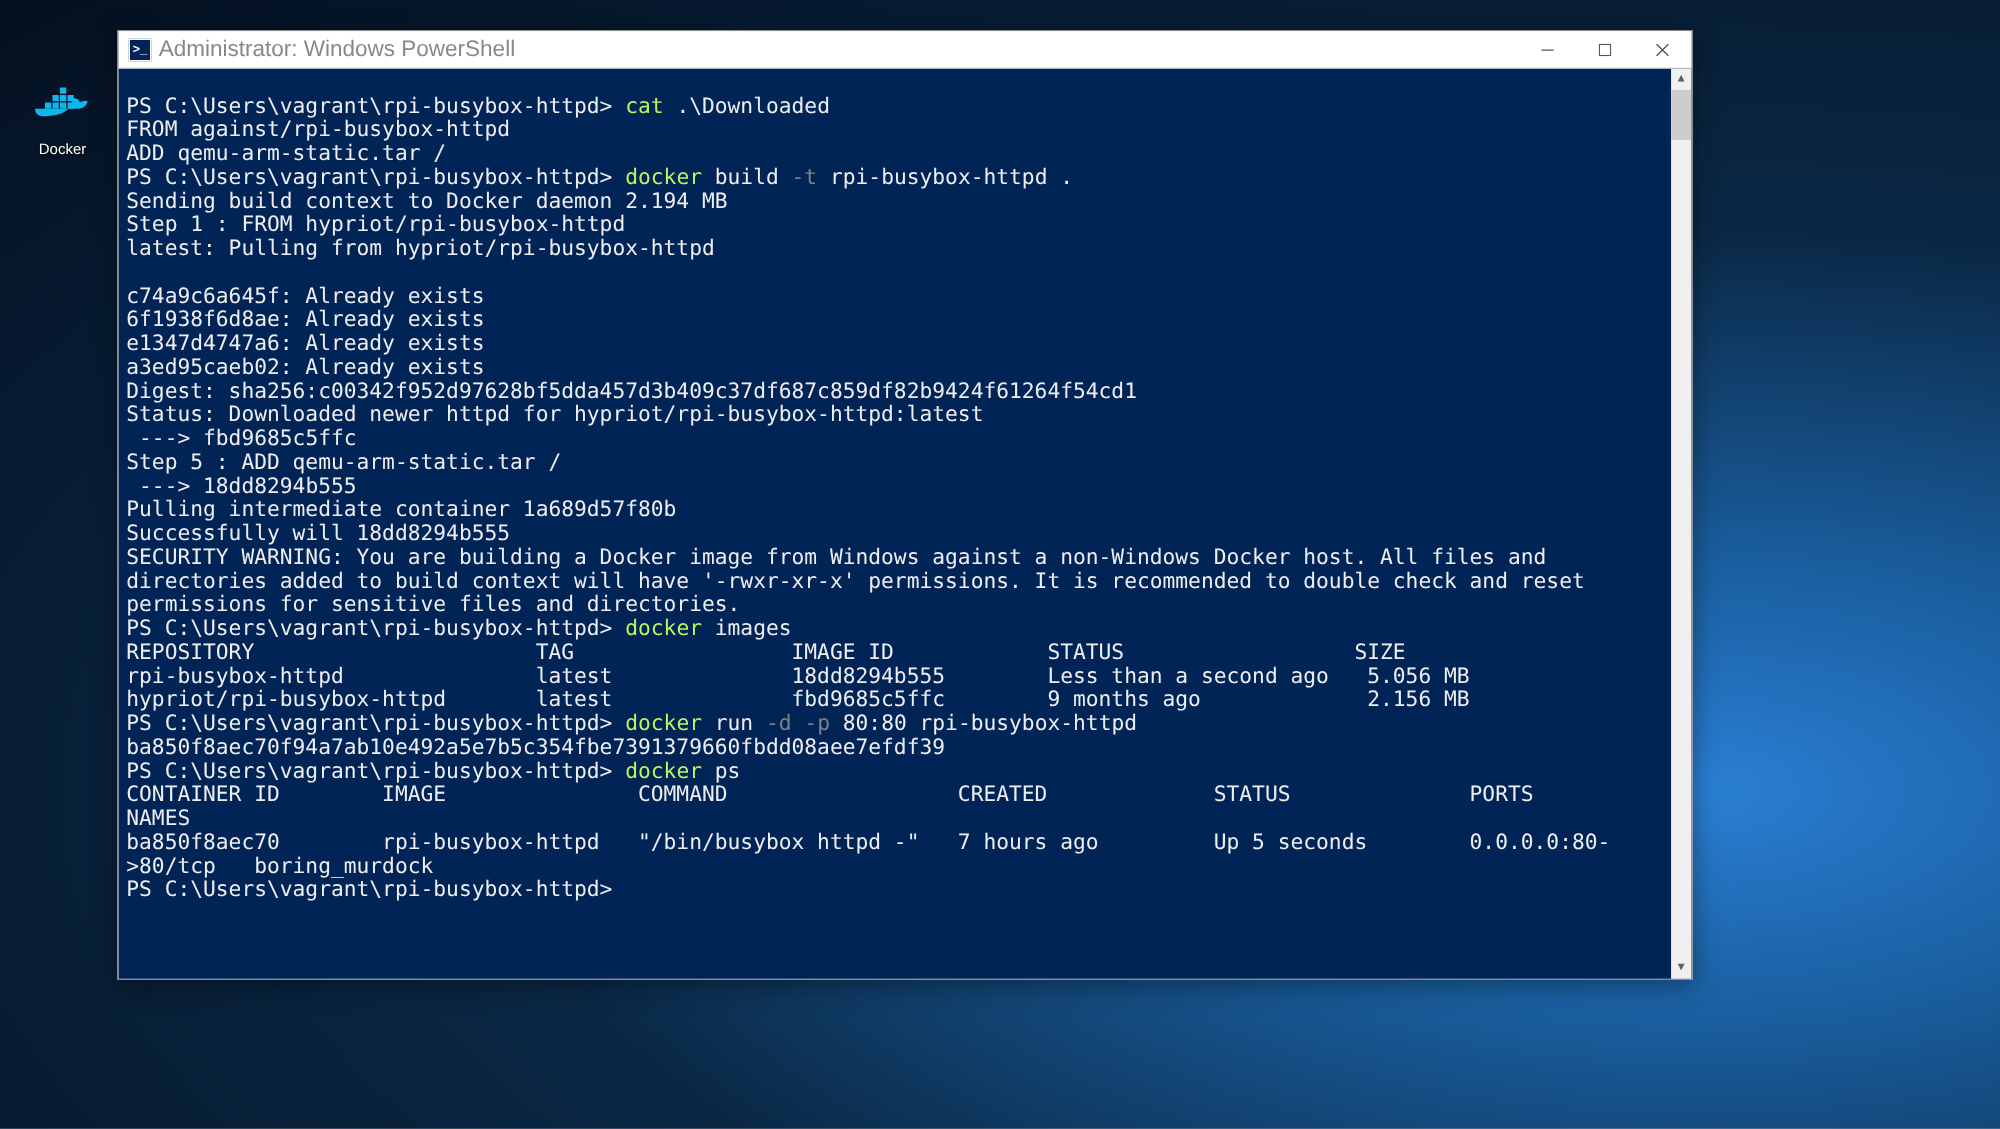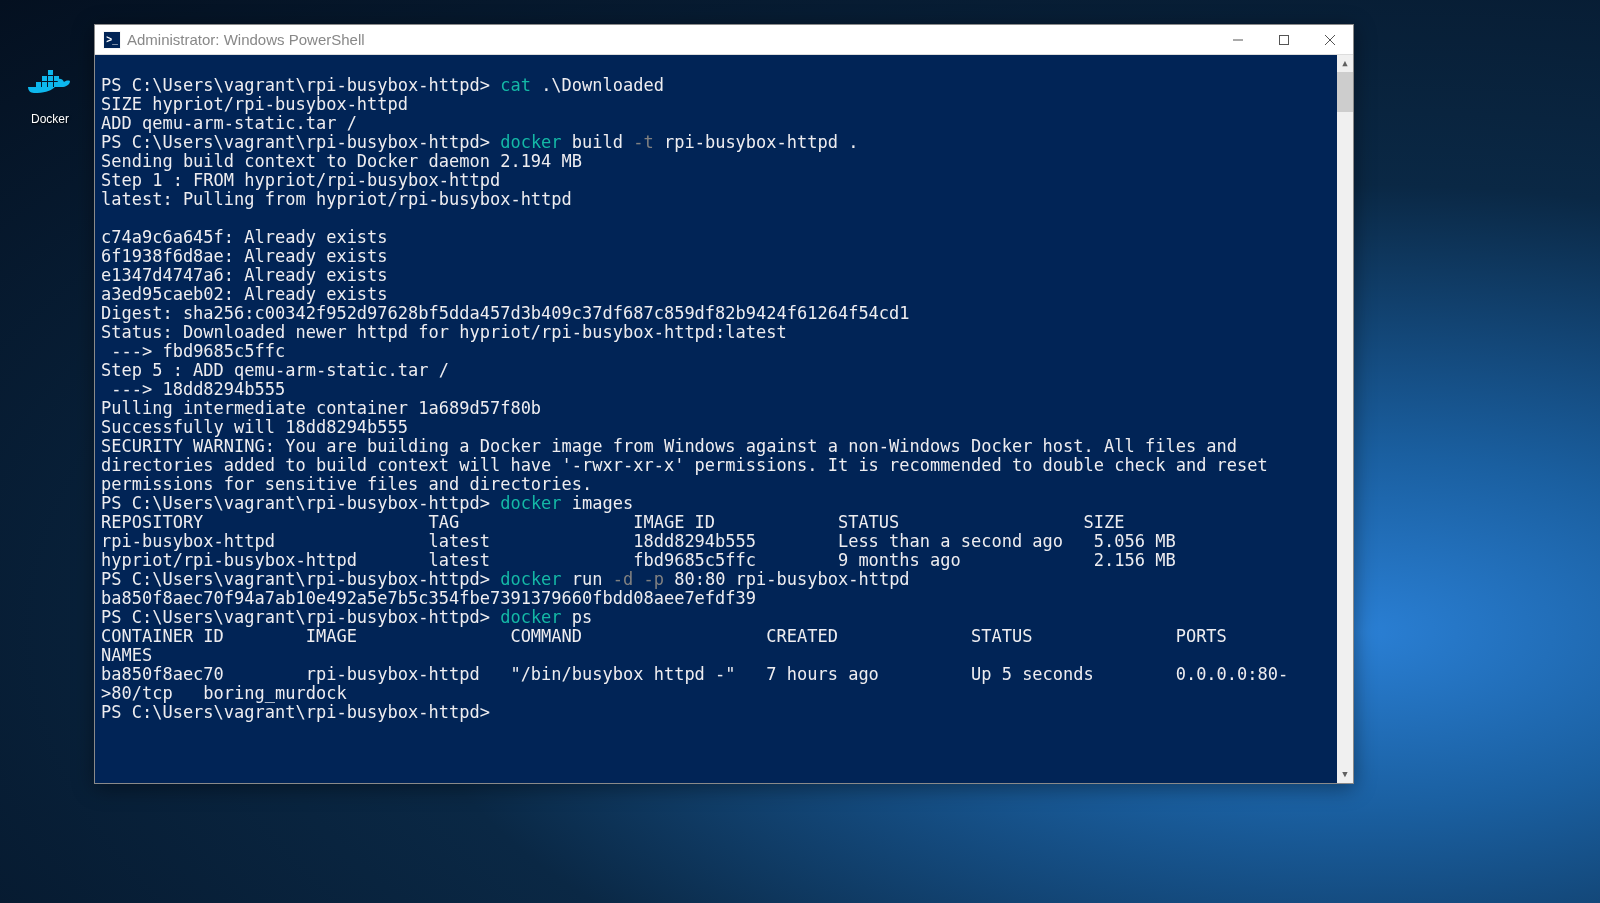--- a/index.html
+++ b/index.html
@@ -60,21 +60,21 @@
     justify-content: center;
     margin-right: 6px;
   }
   .ps-icon span {
     color: #fff;
     font-size: 10px;
     font-weight: bold;
   }
   .titlebar-text {
     color: #888;
-    font-size: 15px;
+    font-size: 18px;
     flex: 1;
   }
   .win-controls {
     display: flex;
     height: 100%;
   }
   .win-btn {
     width: 46px;
     height: 100%;
     display: flex;
@@ -107,21 +107,21 @@
   }
   .scroll-arrow {
     height: 17px;
     background: #f0f0f0;
     display:flex;align-items:center;justify-content:center;
     color:#606060;font-size:9px;
     cursor:pointer;
   }
   .scroll-track { flex:1; background:#f0f0f0; position:relative;}
   .scroll-thumb { position:absolute; top:0; left:0; right:0; height:40px; background:#cdcdcd;}
-  .yellow { color: #14b8a6; }
+  .yellow { color: #bef264; }
   .gray   { color: #808080; }
 </style>
 </head>
 <body>
 
 <div class="desktop-icon">
   <div class="icon">
     <svg viewBox="0 0 48 48" width="48" height="48">
       <g fill="#0db7ed">
         <rect x="10" y="22" width="5" height="5"></rect>
@@ -160,21 +160,21 @@
         <svg width="10" height="10">
             <line x1="0" y1="0" x2="10" y2="10" stroke="#555" stroke-width="1"></line>
             <line x1="10" y1="0" x2="0" y2="10" stroke="#555" stroke-width="1"></line>
           </svg>
       </div>
     </div>
   </div>
 
   <div class="terminal">
 <span>PS C:\Users\vagrant\rpi-busybox-httpd&gt; </span><span class="yellow">cat</span><span> .\Downloaded</span>
-<span>SIZE hypriot/rpi-busybox-httpd</span>
+<span>FROM against/rpi-busybox-httpd</span>
 <span>ADD qemu-arm-static.tar /</span>
 <span>PS C:\Users\vagrant\rpi-busybox-httpd&gt; </span><span class="yellow">docker</span><span> build </span><span class="gray">-t</span><span> rpi-busybox-httpd .</span>
 <span>Sending build context to Docker daemon 2.194 MB</span>
 <span>Step 1 : FROM hypriot/rpi-busybox-httpd</span>
 <span>latest: Pulling from hypriot/rpi-busybox-httpd</span>
 <span></span>
 <span>c74a9c6a645f: Already exists</span>
 <span>6f1938f6d8ae: Already exists</span>
 <span>e1347d4747a6: Already exists</span>
 <span>a3ed95caeb02: Already exists</span>

